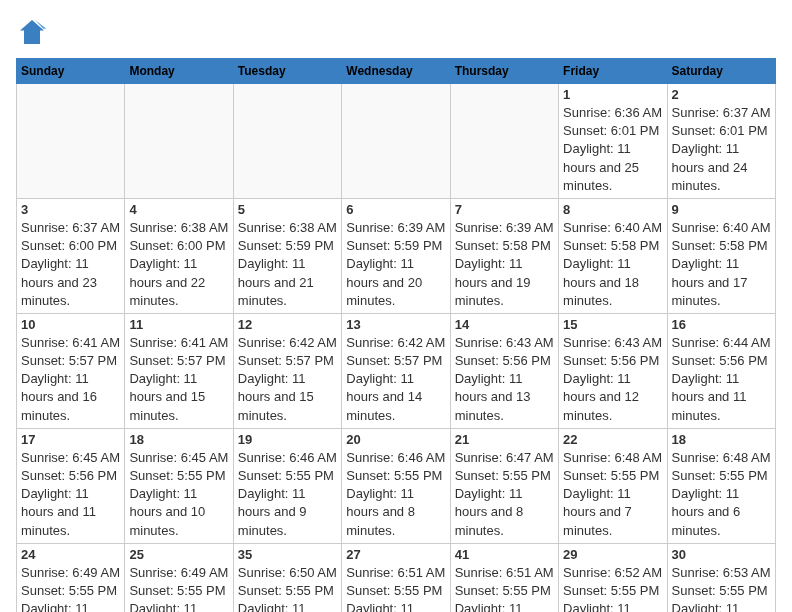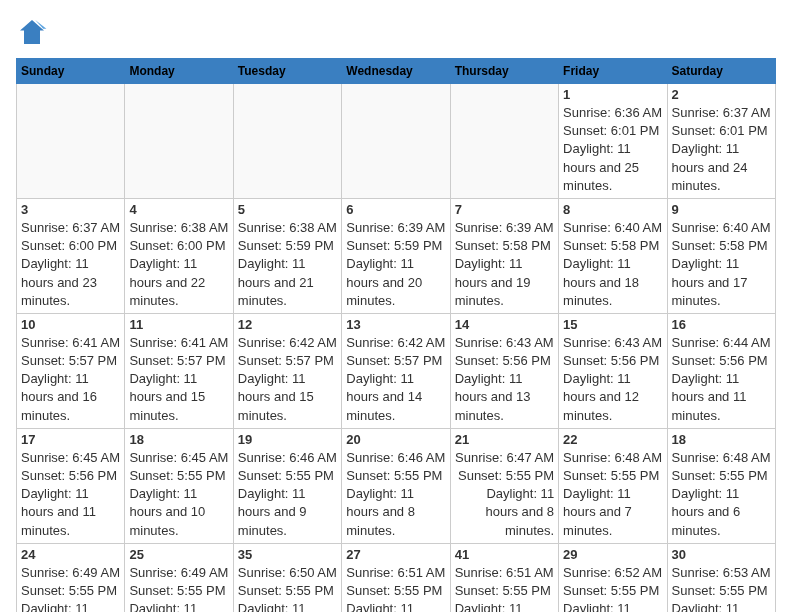--- a/index.html
+++ b/index.html
@@ -251,21 +251,21 @@
 Daylight: 11 hours and 9 minutes.</div>
         </td>
         <td>
           <span class="day-number">20</span>
           <div class="day-info" style="white-space: pre-line;">Sunrise: 6:46 AM
 Sunset: 5:55 PM
 Daylight: 11 hours and 8 minutes.</div>
         </td>
         <td>
           <span class="day-number">21</span>
-          <div class="day-info" style="white-space: pre-line; text-align: right;">Sunrise: 6:47 AM
+          <div class="day-info" style="white-space: pre-line;">Sunrise: 6:47 AM
 Sunset: 5:55 PM
 Daylight: 11 hours and 8 minutes.</div>
         </td>
         <td>
           <span class="day-number">22</span>
           <div class="day-info" style="white-space: pre-line;">Sunrise: 6:48 AM
 Sunset: 5:55 PM
 Daylight: 11 hours and 7 minutes.</div>
         </td>
         <td>

